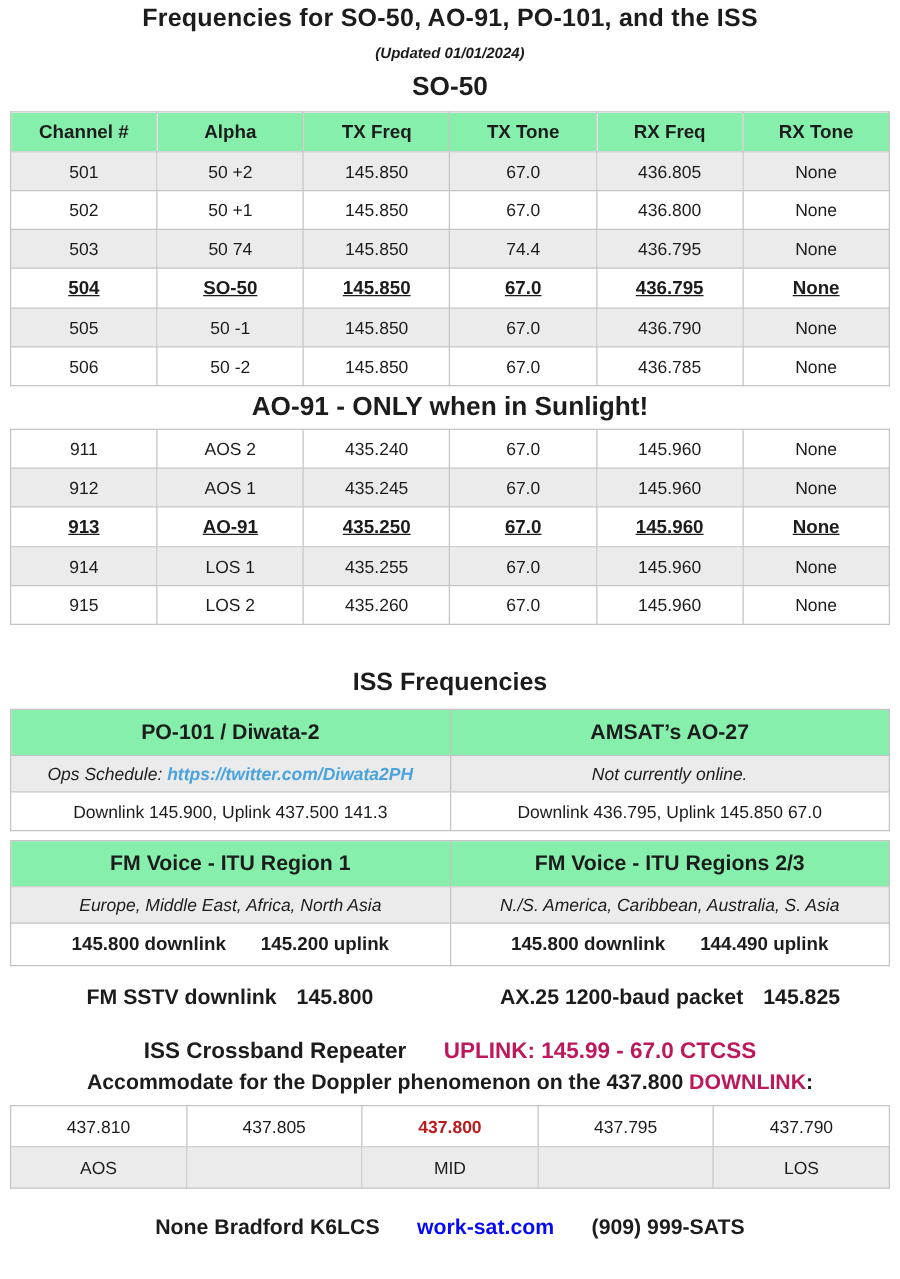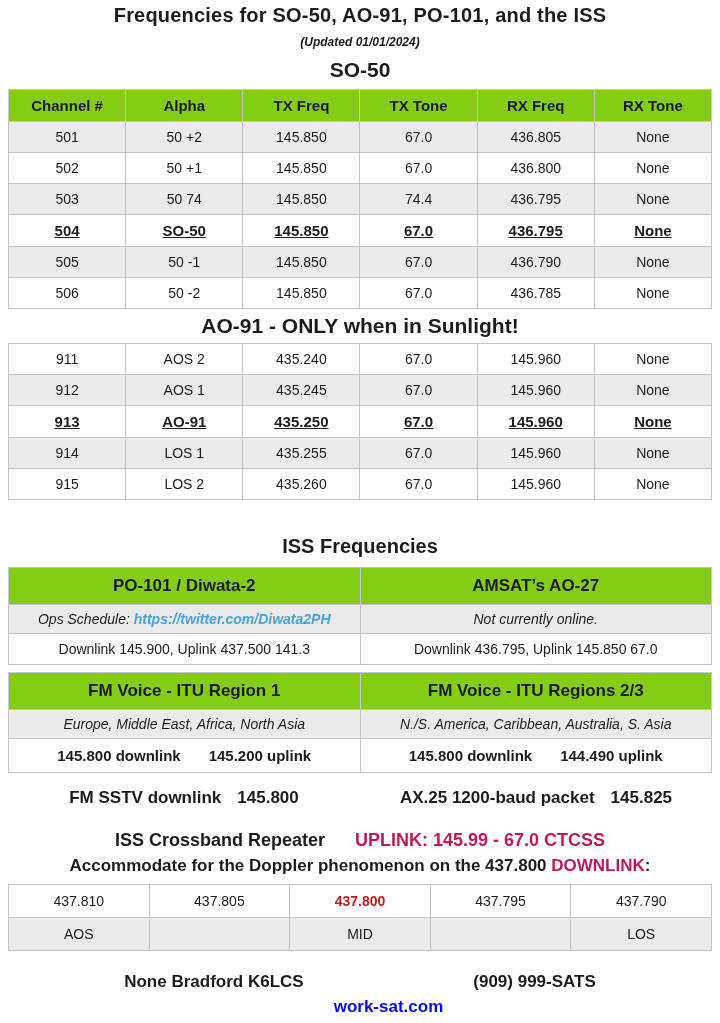--- a/index.html
+++ b/index.html
@@ -30,21 +30,21 @@
   table {
     width: 704px; margin: 0 auto;
     border-collapse: collapse; table-layout: fixed;
   }
   th, td {
     border: 1px solid #c4c4c4;
     text-align: center; vertical-align: middle;
     font-size: 14px; padding: 7px 4px;
     overflow: hidden; white-space: nowrap;
   }
-  th { font-size: 15px; padding: 7px 4px; background: #84cc16; }
+  th { font-size: 15px; padding: 7px 4px; background: #86efac; }
   tr.shaded td { background: #ebebeb; }
   tr.bold-row td { font-weight: bold; font-size: 15px; text-decoration: underline; }
 
   .iss-table th { font-size: 17px; padding: 8px 4px; }
   .iss-table td { font-size: 14px; }
   tr.italic-row td { font-style: italic; padding: 6px 4px; }
   .twitter-link {
     color: #4aa3dc; font-weight: bold; font-style: italic; text-decoration: none;
   }
   .flex-center { display: flex; justify-content: center; gap: 28px; }
@@ -68,21 +68,21 @@
   .green { color: #be185d; }
 
   .doppler-table { margin-top: 7px; }
   .doppler-table td { padding: 8px 4px; }
   .doppler-table .green-cell { color: #b91c1c; font-weight: bold; }
 
   .footer {
     display: flex; justify-content: center; gap: 30px;
     font-size: 17px; font-weight: bold; margin-top: 20px; line-height: 22px;
   }
-  .site-link { color: #0509f5; text-decoration: none; margin-top: 25px; }
+  .site-link { color: #0509f5; text-decoration: none; }
 </style>
 </head>
 <body>
 
 <div class="page">
 
   <div class="title">Frequencies for SO-50, AO-91, PO-101, and the ISS</div>
   <div class="updated">(Updated 01/01/2024)</div>
 
   <div class="section-heading so50-heading">SO-50</div>

